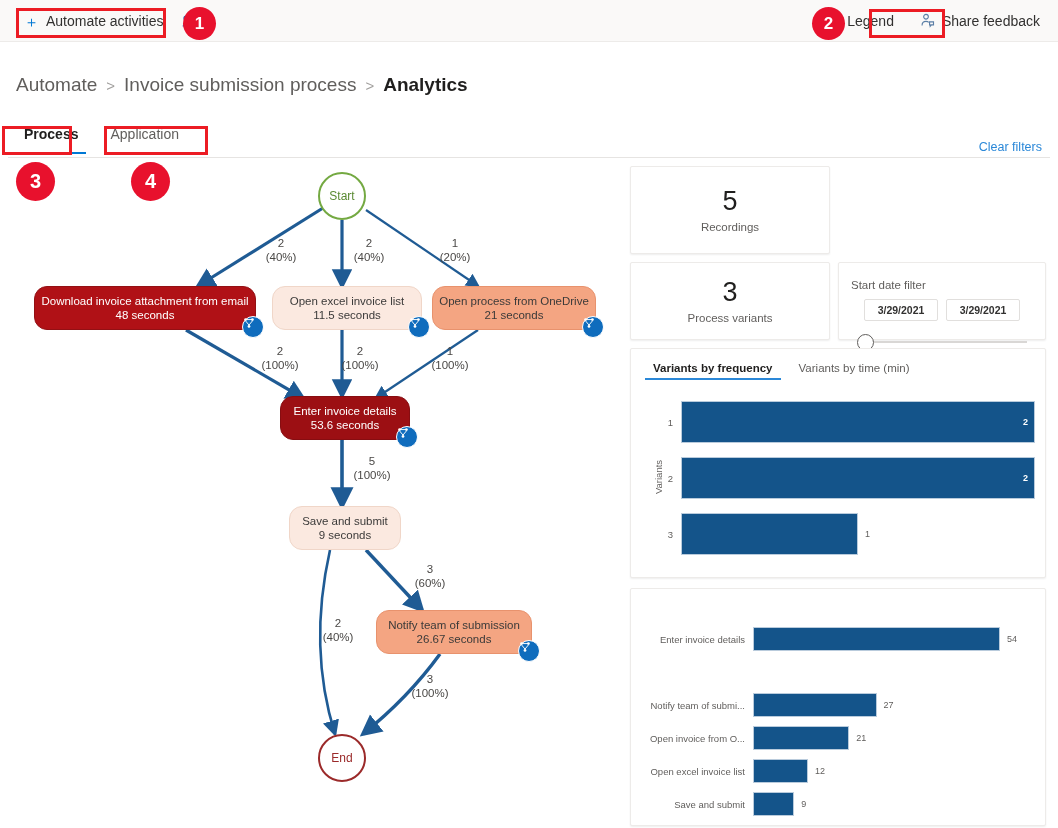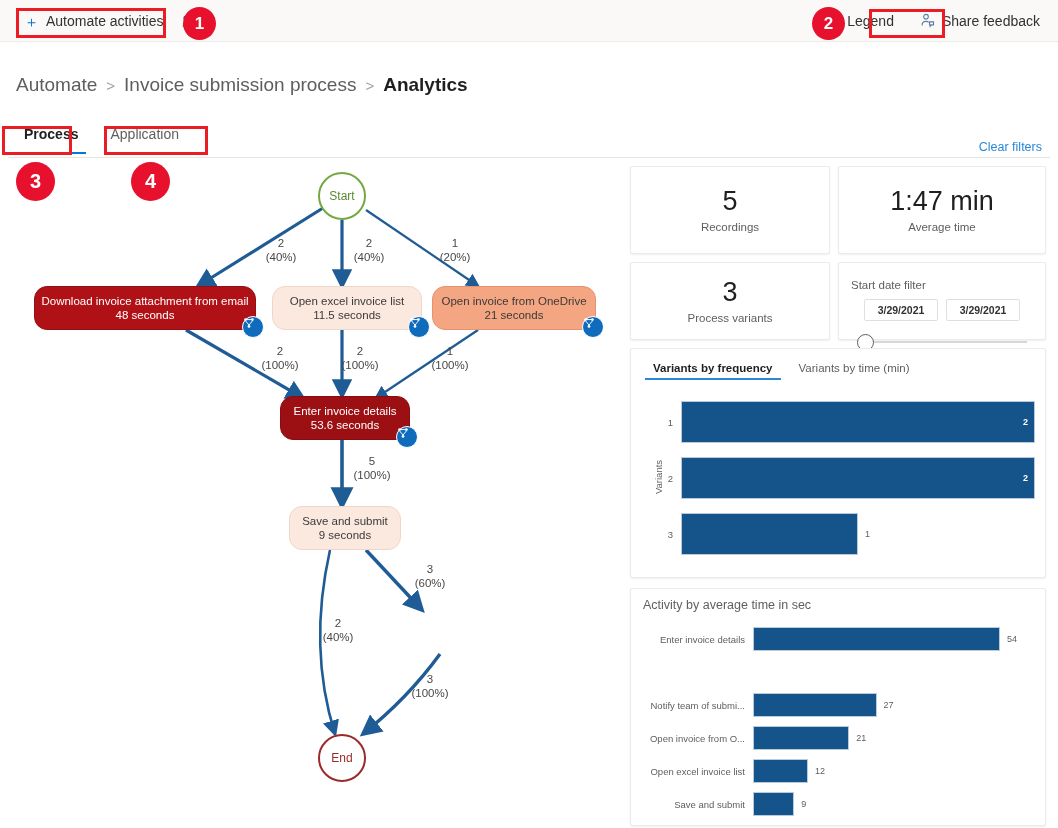--- a/index.html
+++ b/index.html
@@ -287,21 +287,21 @@
       <svg width="12" height="12" viewBox="0 0 14 14">
         <circle cx="3" cy="3" r="1.6" fill="#fff"></circle>
           <circle cx="11" cy="3" r="1.6" fill="#fff"></circle>
         <circle cx="7" cy="11" r="1.6" fill="#fff"></circle>
         <path d="M3 4.6 L7 9.4 M11 4.6 L7 9.4 M3 3 L11 3" stroke="#fff" stroke-width="1.1" fill="none"></path>
       </svg>
     </span>
   </div>
 
   <div class="node mid" style="left:424px; top:128px; width:164px; height:44px;">
-    <span class="nm">Open invoice from OneDrive</span>
+    <span class="nm">Open process from OneDrive</span>
     <span class="dur">21 seconds</span>
     <span class="badge">
       <svg width="12" height="12" viewBox="0 0 14 14">
         <circle cx="3" cy="3" r="1.6" fill="#fff"></circle>
           <circle cx="11" cy="3" r="1.6" fill="#fff"></circle>
         <circle cx="7" cy="11" r="1.6" fill="#fff"></circle>
         <path d="M3 4.6 L7 9.4 M11 4.6 L7 9.4 M3 3 L11 3" stroke="#fff" stroke-width="1.1" fill="none"></path>
       </svg>
     </span>
   </div>
@@ -317,20 +317,32 @@
         <path d="M3 4.6 L7 9.4 M11 4.6 L7 9.4 M3 3 L11 3" stroke="#fff" stroke-width="1.1" fill="none"></path>
       </svg>
     </span>
   </div>
 
   <div class="node light" style="left:281px; top:348px; width:112px; height:44px;">
     <span class="nm">Save and submit</span>
     <span class="dur">9 seconds</span>
   </div>
 
+  <div class="node mid" style="left:368px; top:452px; width:156px; height:44px;">
+    <span class="nm">Notify team of submission</span>
+    <span class="dur">26.67 seconds</span>
+    <span class="badge">
+      <svg width="12" height="12" viewBox="0 0 14 14">
+        <circle cx="3" cy="3" r="1.6" fill="#fff"></circle>
+          <circle cx="11" cy="3" r="1.6" fill="#fff"></circle>
+        <circle cx="7" cy="11" r="1.6" fill="#fff"></circle>
+        <path d="M3 4.6 L7 9.4 M11 4.6 L7 9.4 M3 3 L11 3" stroke="#fff" stroke-width="1.1" fill="none"></path>
+      </svg>
+    </span>
+  </div>
 
   <div class="edge-label" style="left:250px; top:78px; width:46px;">
     <span>2</span><br>
     <span>(40%)</span>
   </div>
   <div class="edge-label" style="left:338px; top:78px; width:46px;">
     <span>2</span><br>
     <span>(40%)</span>
   </div>
   <div class="edge-label" style="left:424px; top:78px; width:46px;">
@@ -371,26 +383,20 @@
 
   <div class="clear-filters">Clear filters</div>
 
   <div class="card" style="left:4px; top:8px; width:200px; height:88px;">
     <div class="kpi">
       <div class="val">5</div>
       <div class="lbl">Recordings</div>
     </div>
   </div>
 
-  <div class="card" style="left:212px; top:8px; width:208px; height:88px;">
-    <div class="kpi">
-      <div class="val">1:47 min</div>
-      <div class="lbl">Average time</div>
-    </div>
-  </div>
 
   <div class="card" style="left:4px; top:104px; width:200px; height:78px;">
     <div class="kpi">
       <div class="val">3</div>
       <div class="lbl">Process variants</div>
     </div>
   </div>
 
   <div class="card datefilter" style="left:212px; top:104px; width:208px; height:78px;">
     <div class="title">Start date filter</div>
@@ -438,21 +444,20 @@
         <div class="tick">3</div>
         <div class="barwrap">
           <div class="vbar" style="width:50%;"></div>
           <span class="vout" style="left:52%;">1</span>
         </div>
       </div>
     </div>
   </div>
 
   <div class="card" style="left:4px; top:430px; width:416px; height:238px;">
-    <div class="actchart-title">Activity by average time in sec</div>
 
     <div class="arow" style="top:38px; height:24px;">
       <div class="alabel">Enter invoice details</div>
       <div class="abarwrap">
         <div class="abar" style="width:87%;"></div>
         <span class="aval">54</span>
       </div>
     </div>
 
 

